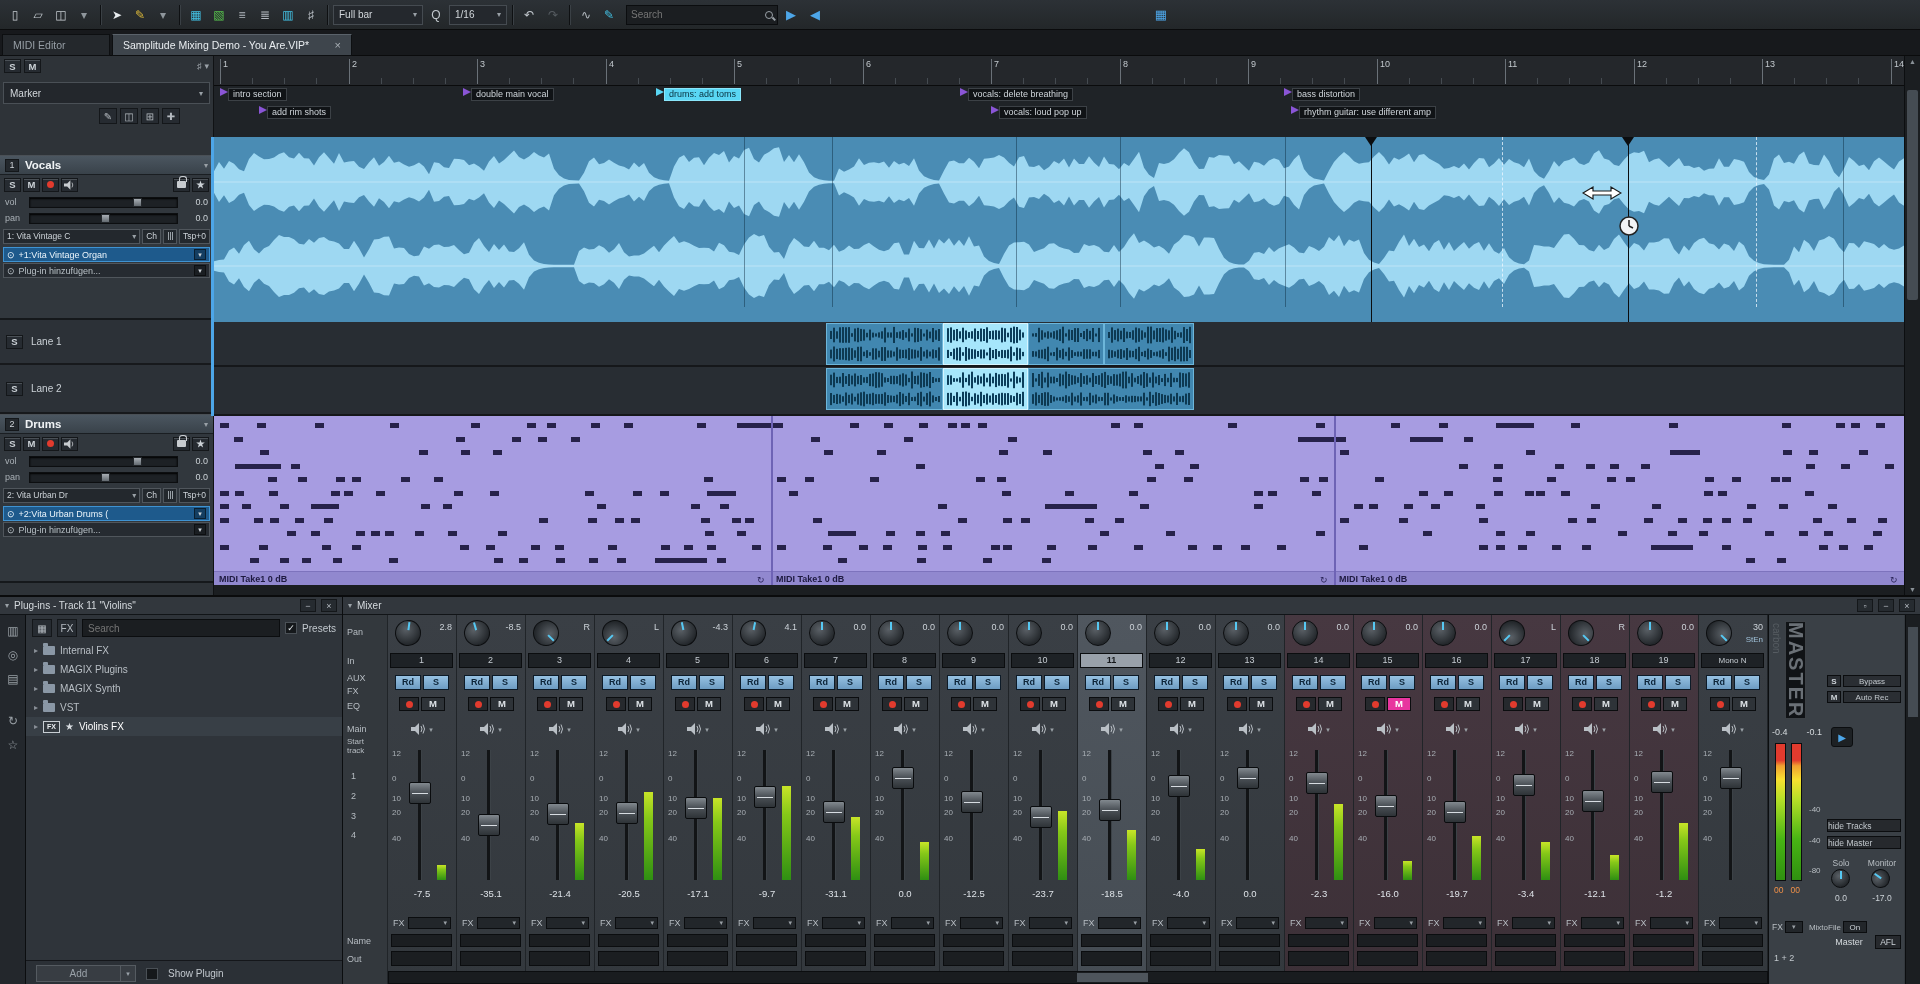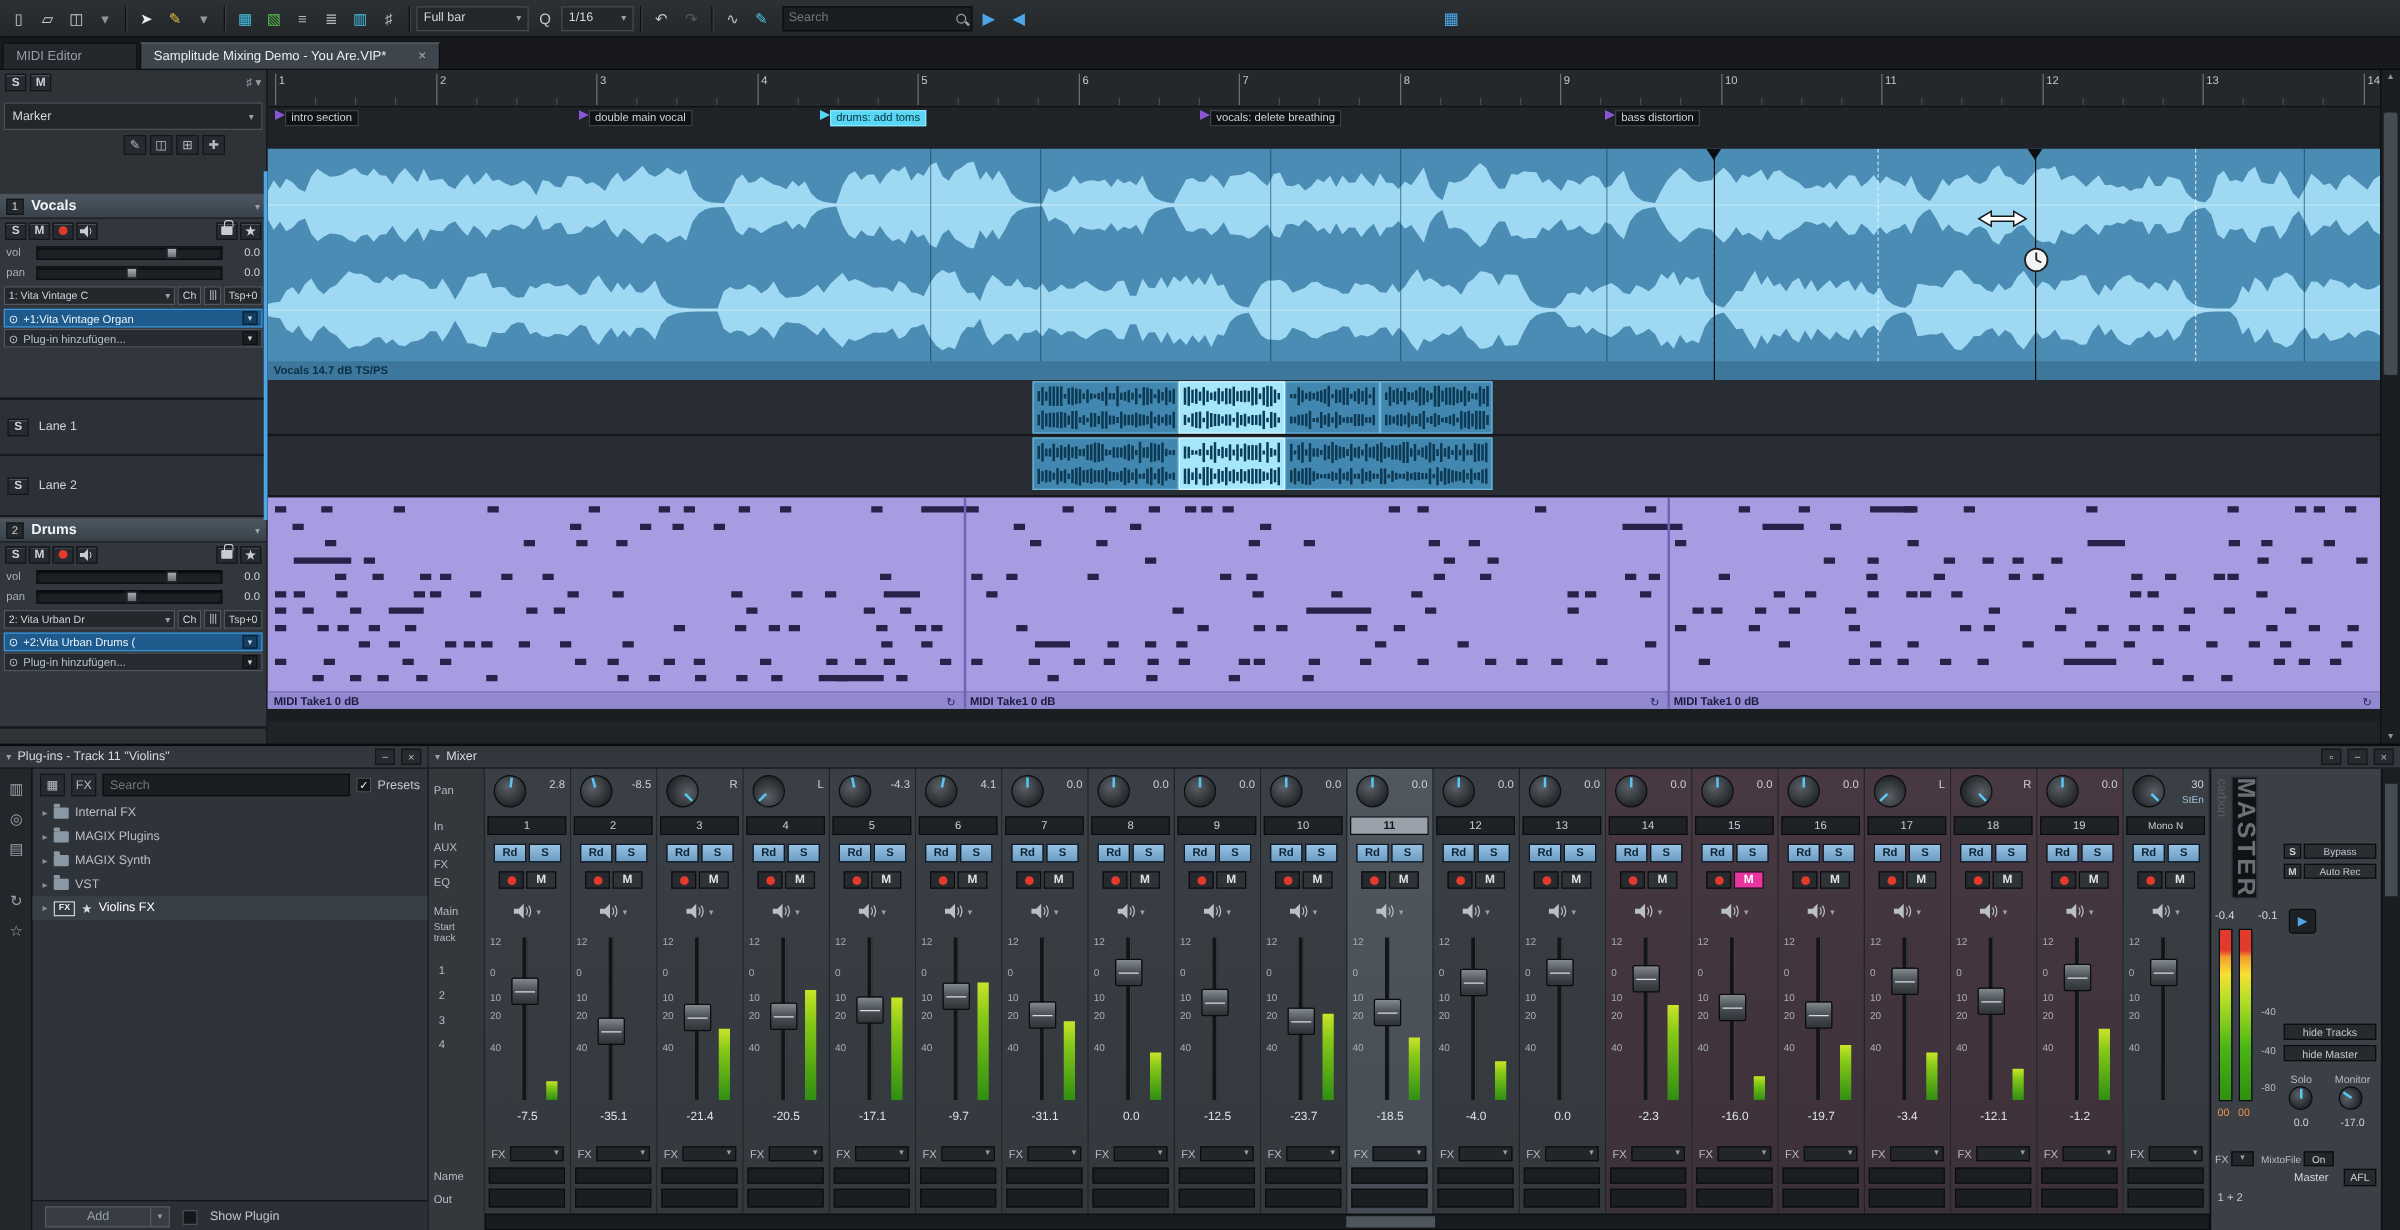--- a/index.html
+++ b/index.html
@@ -229,21 +229,21 @@
 #mpeaks{position:absolute;left:3px;top:112px;width:50px;display:flex;justify-content:space-between;
   font-size:9px;color:#d5dade;}
 .mplay{position:absolute;left:62px;top:112px;width:22px;height:20px;background:#1d2124;border:1px solid #0b0d0f;
   border-radius:3px;color:#4da6e8;font-size:10px;display:flex;align-items:center;justify-content:center;}
 #mmeters{position:absolute;left:6px;top:128px;display:flex;gap:5px;}
 .mbar{width:11px;height:138px;border:1px solid #0b0d0f;
   background:linear-gradient(to bottom,#e23b2e 0%,#e23b2e 12%,#f0a030 16%,#f8e030 26%,#b8e028 40%,#48b414 70%,#2f9010 100%);}
 .mscale{position:absolute;left:40px;font-size:8px;color:#b8bec3;}
 #mclips{position:absolute;left:5px;top:270px;width:38px;display:flex;gap:7px;font-size:8.5px;color:#f09048;}
 .mhide{position:absolute;left:58px;width:74px;height:13px;background:#26292d;border:1px solid #0b0d0f;
-  color:#c2c8cd;font-size:8.5px;text-align:center;line-height:12px;}
+  color:#c2c8cd;font-size:8.5px;line-height:12px;}
 .mknlbl{position:absolute;top:243px;font-size:8.5px;color:#b8bec3;text-align:center;}
 .mknob{position:absolute;top:254px;width:19px;height:19px;border-radius:50%;
   background:radial-gradient(circle at 40% 35%,#5a6066,#24282c 72%);border:1px solid #0b0d0f;}
 .mknval{position:absolute;top:278px;font-size:8.5px;color:#ccd2d7;text-align:center;}
 #mfxrow{position:absolute;left:3px;top:306px;right:2px;display:flex;align-items:center;gap:2px;
   font-size:8.5px;color:#b8bec3;}
 .fxdd2{width:18px;height:12px;background:#22262a;border:1px solid #0b0d0f;font-size:7px;text-align:center;
   line-height:10px;color:#9aa0a6;}
 .m2f{margin-left:4px;font-size:8px;}
 .onbox{width:24px;height:12px;background:#22262a;border:1px solid #0b0d0f;text-align:center;line-height:11px;
@@ -565,20 +565,34 @@
           </div>
           <div class="marker" style="left: 746px;">
             <div class="mflag"></div>
             <div class="mlabel">vocals: delete breathing</div>
           </div>
           <div class="marker" style="left: 1070px;">
             <div class="mflag"></div>
             <div class="mlabel">bass distortion</div>
           </div>
         </div>
+      <div class="mrow" id="mrow2">
+          <div class="marker" style="left: 45px;">
+            <div class="mflag"></div>
+            <div class="mlabel">add rim shots</div>
+          </div>
+          <div class="marker" style="left: 777px;">
+            <div class="mflag"></div>
+            <div class="mlabel">vocals: loud pop up</div>
+          </div>
+          <div class="marker" style="left: 1077px;">
+            <div class="mflag"></div>
+            <div class="mlabel">rhythm guitar: use different amp</div>
+          </div>
+        </div>
       <div id="mgap"></div>
       <div id="vocals-area">
         <svg id="wave-svg" width="1690" height="170">
             <path d="M0,34.3L5,25.1L10,31.7L15,24.0L20,26.8L25,32.2L30,34.3L35,21.9L40,16.0L45,19.6L50,22.3L55,21.9L60,20.6L65,17.1L70,15.3L75,20.2L80,21.5L85,15.7L90,21.2L95,21.6L100,28.4L105,20.3L110,15.3L115,21.1L120,26.8L125,16.0L130,25.6L135,24.5L140,24.1L145,29.7L150,32.1L155,25.4L160,20.3L165,28.7L170,24.9L175,18.7L180,25.8L185,24.6L190,27.6L195,29.7L200,28.2L205,25.4L210,29.4L215,37.2L220,25.2L225,25.9L230,30.2L235,30.9L240,21.7L245,21.9L250,23.1L255,28.3L260,26.6L265,29.6L270,33.7L275,24.5L280,19.0L285,26.4L290,23.1L295,18.3L300,13.6L305,20.1L310,22.4L315,19.5L320,15.0L325,18.5L330,20.6L335,16.5L340,31.7L345,38.2L350,41.5L355,42.9L360,43.2L365,43.5L370,35.7L375,24.3L380,20.6L385,27.3L390,26.1L395,22.4L400,25.7L405,28.6L410,29.8L415,32.4L420,25.6L425,30.2L430,26.0L435,35.7L440,40.3L445,42.3L450,43.2L455,43.8L460,29.4L465,20.8L470,18.0L475,24.9L480,20.7L485,20.3L490,28.2L495,20.8L500,16.0L505,18.0L510,14.0L515,25.5L520,19.1L525,21.5L530,13.1L535,10.8L540,21.9L545,25.5L550,17.8L555,15.1L560,11.2L565,10.3L570,24.9L575,18.0L580,25.2L585,17.3L590,25.2L595,35.5L600,40.2L605,42.3L610,43.3L615,43.8L620,43.8L625,31.6L630,34.8L635,32.5L640,29.5L645,21.3L650,27.9L655,25.8L660,25.2L665,26.2L670,24.5L675,30.7L680,24.0L685,27.6L690,25.8L695,29.1L700,21.3L705,33.6L710,39.3L715,41.6L720,43.0L725,43.4L730,33.5L735,24.5L740,23.4L745,26.3L750,26.3L755,20.8L760,24.7L765,31.3L770,21.7L775,21.2L780,20.6L785,18.0L790,20.6L795,25.8L800,29.5L805,20.2L810,18.9L815,29.4L820,30.0L825,27.9L830,33.3L835,29.9L840,23.9L845,26.8L850,21.5L855,30.5L860,21.4L865,27.1L870,26.9L875,19.3L880,25.6L885,30.1L890,19.6L895,27.1L900,27.4L905,32.2L910,26.1L915,29.1L920,22.1L925,14.8L930,30.8L935,37.8L940,41.1L945,26.1L950,27.1L955,25.8L960,22.3L965,15.9L970,11.3L975,15.3L980,25.6L985,31.9L990,31.8L995,20.1L1000,20.8L1005,17.9L1010,18.6L1015,18.7L1020,27.3L1025,24.2L1030,29.1L1035,33.7L1040,24.7L1045,25.7L1050,28.7L1055,23.6L1060,21.2L1065,23.1L1070,31.3L1075,29.4L1080,22.3L1085,17.6L1090,31.9L1095,38.2L1100,41.5L1105,42.6L1110,43.4L1115,33.4L1120,25.0L1125,19.6L1130,15.1L1135,19.0L1140,24.3L1145,26.8L1150,25.8L1155,25.2L1160,19.5L1165,14.9L1170,20.1L1175,27.4L1180,20.6L1185,22.8L1190,19.9L1195,16.5L1200,25.3L1205,18.1L1210,17.1L1215,21.5L1220,24.3L1225,27.0L1230,31.8L1235,31.1L1240,29.1L1245,31.3L1250,26.4L1255,32.6L1260,25.9L1265,21.1L1270,21.6L1275,30.3L1280,26.5L1285,20.9L1290,27.7L1295,21.9L1300,25.2L1305,26.7L1310,30.2L1315,21.6L1320,33.9L1325,39.3L1330,41.8L1335,34.1L1340,24.0L1345,29.7L1350,24.3L1355,23.1L1360,20.5L1365,26.2L1370,28.1L1375,25.5L1380,16.5L1385,13.2L1390,21.5L1395,22.9L1400,27.8L1405,29.0L1410,22.7L1415,17.4L1420,15.3L1425,16.1L1430,13.7L1435,25.2L1440,22.5L1445,21.2L1450,25.8L1455,30.3L1460,25.5L1465,21.1L1470,29.1L1475,28.7L1480,31.0L1485,29.8L1490,33.8L1495,31.8L1500,31.6L1505,21.2L1510,29.8L1515,29.7L1520,22.1L1525,23.1L1530,24.7L1535,35.0L1540,39.9L1545,42.0L1550,42.9L1555,37.5L1560,21.5L1565,17.6L1570,25.9L1575,24.8L1580,26.7L1585,18.0L1590,14.4L1595,26.5L1600,27.9L1605,28.2L1610,17.6L1615,24.2L1620,35.2L1625,40.2L1630,31.4L1635,20.0L1640,24.0L1645,28.9L1650,27.6L1655,33.2L1660,24.2L1665,20.6L1670,24.5L1675,28.7L1680,32.6L1685,24.5L1690,21.2L1690,68.8L1685,65.5L1680,57.4L1675,61.3L1670,65.5L1665,69.4L1660,65.8L1655,56.8L1650,62.4L1645,61.1L1640,66.0L1635,70.0L1630,58.6L1625,49.8L1620,54.8L1615,65.8L1610,72.4L1605,61.8L1600,62.1L1595,63.5L1590,75.6L1585,72.0L1580,63.3L1575,65.2L1570,64.1L1565,72.4L1560,68.5L1555,52.5L1550,47.1L1545,48.0L1540,50.1L1535,55.0L1530,65.3L1525,66.9L1520,67.9L1515,60.3L1510,60.2L1505,68.8L1500,58.4L1495,58.2L1490,56.2L1485,60.2L1480,59.0L1475,61.3L1470,60.9L1465,68.9L1460,64.5L1455,59.7L1450,64.2L1445,68.8L1440,67.5L1435,64.8L1430,76.3L1425,73.9L1420,74.7L1415,72.6L1410,67.3L1405,61.0L1400,62.2L1395,67.1L1390,68.5L1385,76.8L1380,73.5L1375,64.5L1370,61.9L1365,63.8L1360,69.5L1355,66.9L1350,65.7L1345,60.3L1340,66.0L1335,55.9L1330,48.2L1325,50.7L1320,56.1L1315,68.4L1310,59.8L1305,63.3L1300,64.8L1295,68.1L1290,62.3L1285,69.1L1280,63.5L1275,59.7L1270,68.4L1265,68.9L1260,64.1L1255,57.4L1250,63.6L1245,58.7L1240,60.9L1235,58.9L1230,58.2L1225,63.0L1220,65.7L1215,68.5L1210,72.9L1205,71.9L1200,64.7L1195,73.5L1190,70.1L1185,67.2L1180,69.4L1175,62.6L1170,69.9L1165,75.1L1160,70.5L1155,64.8L1150,64.2L1145,63.2L1140,65.7L1135,71.0L1130,74.9L1125,70.4L1120,65.0L1115,56.6L1110,46.6L1105,47.4L1100,48.5L1095,51.8L1090,58.1L1085,72.4L1080,67.7L1075,60.6L1070,58.7L1065,66.9L1060,68.8L1055,66.4L1050,61.3L1045,64.3L1040,65.3L1035,56.3L1030,60.9L1025,65.8L1020,62.7L1015,71.3L1010,71.4L1005,72.1L1000,69.2L995,69.9L990,58.2L985,58.1L980,64.4L975,74.7L970,78.7L965,74.1L960,67.7L955,64.2L950,62.9L945,63.9L940,48.9L935,52.2L930,59.2L925,75.2L920,67.9L915,60.9L910,63.9L905,57.8L900,62.6L895,62.9L890,70.4L885,59.9L880,64.4L875,70.7L870,63.1L865,62.9L860,68.6L855,59.5L850,68.5L845,63.2L840,66.1L835,60.1L830,56.7L825,62.1L820,60.0L815,60.6L810,71.1L805,69.8L800,60.5L795,64.2L790,69.4L785,72.0L780,69.4L775,68.8L770,68.3L765,58.7L760,65.3L755,69.2L750,63.7L745,63.7L740,66.6L735,65.5L730,56.5L725,46.6L720,47.0L715,48.4L710,50.7L705,56.4L700,68.7L695,60.9L690,64.2L685,62.4L680,66.0L675,59.3L670,65.5L665,63.8L660,64.8L655,64.2L650,62.1L645,68.7L640,60.5L635,57.5L630,55.2L625,58.4L620,46.2L615,46.2L610,46.7L605,47.7L600,49.8L595,54.5L590,64.8L585,72.7L580,64.8L575,72.0L570,65.1L565,79.7L560,78.8L555,74.9L550,72.2L545,64.5L540,68.1L535,79.2L530,76.9L525,68.5L520,70.9L515,64.5L510,76.0L505,72.0L500,74.0L495,69.2L490,61.8L485,69.7L480,69.3L475,65.1L470,72.0L465,69.2L460,60.6L455,46.2L450,46.8L445,47.7L440,49.7L435,54.3L430,64.0L425,59.8L420,64.4L415,57.6L410,60.2L405,61.4L400,64.3L395,67.6L390,63.9L385,62.7L380,69.4L375,65.7L370,54.3L365,46.5L360,46.8L355,47.1L350,48.5L345,51.8L340,58.3L335,73.5L330,69.4L325,71.5L320,75.0L315,70.5L310,67.6L305,69.9L300,76.4L295,71.7L290,66.9L285,63.6L280,71.0L275,65.5L270,56.3L265,60.4L260,63.4L255,61.7L250,66.9L245,68.1L240,68.3L235,59.1L230,59.8L225,64.1L220,64.8L215,52.8L210,60.6L205,64.6L200,61.8L195,60.3L190,62.4L185,65.4L180,64.2L175,71.3L170,65.1L165,61.3L160,69.7L155,64.6L150,57.9L145,60.3L140,65.9L135,65.5L130,64.4L125,74.0L120,63.2L115,68.9L110,74.7L105,69.7L100,61.6L95,68.4L90,68.8L85,74.3L80,68.5L75,69.8L70,74.7L65,72.9L60,69.4L55,68.1L50,67.7L45,70.4L40,74.0L35,68.1L30,55.7L25,57.8L20,63.2L15,66.0L10,58.3L5,64.9L0,55.7Z" fill="#9ed8f2"></path>
             <path d="M0,124.2L5,123.0L10,122.4L15,113.6L20,110.6L25,116.7L30,108.1L35,103.8L40,112.2L45,116.4L50,111.3L55,108.9L60,103.1L65,98.0L70,100.0L75,100.0L80,102.2L85,106.7L90,107.5L95,102.0L100,105.7L105,100.9L110,100.1L115,103.6L120,104.4L125,106.6L130,112.1L135,112.0L140,103.8L145,111.3L150,120.5L155,112.3L160,102.5L165,102.1L170,99.8L175,99.4L180,111.6L185,110.4L190,110.9L195,117.0L200,119.2L205,118.6L210,109.6L215,111.7L220,108.1L225,107.4L230,109.9L235,109.7L240,108.1L245,112.9L250,117.2L255,115.8L260,105.7L265,101.1L270,108.9L275,114.9L280,107.0L285,112.9L290,107.5L295,114.6L300,115.1L305,111.2L310,105.2L315,117.7L320,123.4L325,125.7L330,126.9L335,127.4L340,127.7L345,127.8L350,127.8L355,127.8L360,127.8L365,114.0L370,110.5L375,112.6L380,112.0L385,108.3L390,110.7L395,115.7L400,112.3L405,106.1L410,115.3L415,119.4L420,118.6L425,118.4L430,116.4L435,112.5L440,108.7L445,115.2L450,108.4L455,103.6L460,99.1L465,106.1L470,104.2L475,106.1L480,108.8L485,111.1L490,110.8L495,111.1L500,114.5L505,105.8L510,108.2L515,114.8L520,115.6L525,117.9L530,107.4L535,100.4L540,96.9L545,99.5L550,97.9L555,109.8L560,115.6L565,115.0L570,122.0L575,108.5L580,100.9L585,104.8L590,109.6L595,110.0L600,103.8L605,110.8L610,110.8L615,113.2L620,107.8L625,114.7L630,112.8L635,108.6L640,112.0L645,111.8L650,108.0L655,105.7L660,109.5L665,112.7L670,114.2L675,112.6L680,106.2L685,105.4L690,117.6L695,117.6L700,103.8L705,111.1L710,111.3L715,102.5L720,111.4L725,101.9L730,106.4L735,101.1L740,108.8L745,102.8L750,109.1L755,99.3L760,109.6L765,108.5L770,119.4L775,124.0L780,126.1L785,126.9L790,117.0L795,108.6L800,105.4L805,105.3L810,104.8L815,107.5L820,115.1L825,113.1L830,111.2L835,106.8L840,106.3L845,109.7L850,111.4L855,112.5L860,116.0L865,115.7L870,107.1L875,109.0L880,107.9L885,109.9L890,114.7L895,115.2L900,108.0L905,115.0L910,110.0L915,102.1L920,96.3L925,106.1L930,103.4L935,106.4L940,110.5L945,108.8L950,111.8L955,116.7L960,107.4L965,103.8L970,98.0L975,98.5L980,100.6L985,109.4L990,100.5L995,100.6L1000,101.0L1005,111.7L1010,120.7L1015,124.9L1020,126.7L1025,127.4L1030,127.6L1035,123.8L1040,115.8L1045,115.0L1050,116.9L1055,109.9L1060,115.0L1065,111.3L1070,109.3L1075,107.3L1080,110.5L1085,115.4L1090,116.3L1095,108.9L1100,110.9L1105,114.0L1110,109.8L1115,100.0L1120,104.2L1125,98.1L1130,109.3L1135,102.4L1140,104.8L1145,102.4L1150,116.1L1155,122.7L1160,125.6L1165,127.0L1170,120.9L1175,113.6L1180,114.2L1185,105.1L1190,97.6L1195,109.0L1200,101.7L1205,110.0L1210,107.6L1215,114.2L1220,106.1L1225,103.1L1230,112.7L1235,104.9L1240,114.1L1245,109.2L1250,105.0L1255,111.8L1260,107.2L1265,105.1L1270,113.8L1275,106.2L1280,114.1L1285,116.7L1290,110.9L1295,120.3L1300,124.4L1305,126.4L1310,127.2L1315,123.5L1320,108.0L1325,108.6L1330,109.6L1335,109.5L1340,111.1L1345,103.9L1350,97.6L1355,96.9L1360,101.7L1365,108.0L1370,108.3L1375,112.9L1380,114.6L1385,107.7L1390,113.1L1395,110.5L1400,102.1L1405,97.5L1410,104.9L1415,111.7L1420,106.1L1425,108.1L1430,113.4L1435,105.4L1440,105.5L1445,104.5L1450,101.2L1455,101.4L1460,111.9L1465,117.6L1470,108.6L1475,113.8L1480,106.1L1485,102.2L1490,100.7L1495,106.2L1500,107.5L1505,112.6L1510,106.6L1515,108.3L1520,113.9L1525,104.4L1530,108.6L1535,119.2L1540,123.7L1545,126.1L1550,127.2L1555,127.6L1560,127.8L1565,127.8L1570,127.8L1575,122.8L1580,109.5L1585,115.2L1590,102.7L1595,106.6L1600,114.1L1605,103.5L1610,102.0L1615,99.0L1620,101.7L1625,110.0L1630,115.3L1635,106.1L1640,106.3L1645,111.0L1650,104.2L1655,105.4L1660,107.0L1665,111.3L1670,106.9L1675,111.2L1680,112.8L1685,111.6L1690,108.6L1690,149.4L1685,146.4L1680,145.2L1675,146.8L1670,151.1L1665,146.7L1660,151.0L1655,152.6L1650,153.8L1645,147.0L1640,151.7L1635,151.9L1630,142.7L1625,148.0L1620,156.3L1615,159.0L1610,156.0L1605,154.5L1600,143.9L1595,151.4L1590,155.3L1585,142.8L1580,148.5L1575,135.2L1570,130.2L1565,130.2L1560,130.2L1555,130.4L1550,130.8L1545,131.9L1540,134.3L1535,138.8L1530,149.4L1525,153.6L1520,144.1L1515,149.7L1510,151.4L1505,145.4L1500,150.5L1495,151.8L1490,157.3L1485,155.8L1480,151.9L1475,144.2L1470,149.4L1465,140.4L1460,146.1L1455,156.6L1450,156.8L1445,153.5L1440,152.5L1435,152.6L1430,144.6L1425,149.9L1420,151.9L1415,146.3L1410,153.1L1405,160.5L1400,155.9L1395,147.5L1390,144.9L1385,150.3L1380,143.4L1375,145.1L1370,149.7L1365,150.0L1360,156.3L1355,161.1L1350,160.4L1345,154.1L1340,146.9L1335,148.5L1330,148.4L1325,149.4L1320,150.0L1315,134.5L1310,130.8L1305,131.6L1300,133.6L1295,137.7L1290,147.1L1285,141.3L1280,143.9L1275,151.8L1270,144.2L1265,152.9L1260,150.8L1255,146.2L1250,153.0L1245,148.8L1240,143.9L1235,153.1L1230,145.3L1225,154.9L1220,151.9L1215,143.8L1210,150.4L1205,148.0L1200,156.3L1195,149.0L1190,160.4L1185,152.9L1180,143.8L1175,144.4L1170,137.1L1165,131.0L1160,132.4L1155,135.3L1150,141.9L1145,155.6L1140,153.2L1135,155.6L1130,148.7L1125,159.9L1120,153.8L1115,158.0L1110,148.2L1105,144.0L1100,147.1L1095,149.1L1090,141.7L1085,142.6L1080,147.5L1075,150.7L1070,148.7L1065,146.7L1060,143.0L1055,148.1L1050,141.1L1045,143.0L1040,142.2L1035,134.2L1030,130.4L1025,130.6L1020,131.3L1015,133.1L1010,137.3L1005,146.3L1000,157.0L995,157.4L990,157.5L985,148.6L980,157.4L975,159.5L970,160.0L965,154.2L960,150.6L955,141.3L950,146.2L945,149.2L940,147.5L935,151.6L930,154.6L925,151.9L920,161.7L915,155.9L910,148.0L905,143.0L900,150.0L895,142.8L890,143.3L885,148.1L880,150.1L875,149.0L870,150.9L865,142.3L860,142.0L855,145.5L850,146.6L845,148.3L840,151.7L835,151.2L830,146.8L825,144.9L820,142.9L815,150.5L810,153.2L805,152.7L800,152.6L795,149.4L790,141.0L785,131.1L780,131.9L775,134.0L770,138.6L765,149.5L760,148.4L755,158.7L750,148.9L745,155.2L740,149.2L735,156.9L730,151.6L725,156.1L720,146.6L715,155.5L710,146.7L705,146.9L700,154.2L695,140.4L690,140.4L685,152.6L680,151.8L675,145.4L670,143.8L665,145.3L660,148.5L655,152.3L650,150.0L645,146.2L640,146.0L635,149.4L630,145.2L625,143.3L620,150.2L615,144.8L610,147.2L605,147.2L600,154.2L595,148.0L590,148.4L585,153.2L580,157.1L575,149.5L570,136.0L565,143.0L560,142.4L555,148.2L550,160.1L545,158.5L540,161.1L535,157.6L530,150.6L525,140.1L520,142.4L515,143.2L510,149.8L505,152.2L500,143.5L495,146.9L490,147.2L485,146.9L480,149.2L475,151.9L470,153.8L465,151.9L460,158.9L455,154.4L450,149.6L445,142.8L440,149.3L435,145.5L430,141.6L425,139.6L420,139.4L415,138.6L410,142.7L405,151.9L400,145.7L395,142.3L390,147.3L385,149.7L380,146.0L375,145.4L370,147.5L365,144.0L360,130.2L355,130.2L350,130.2L345,130.2L340,130.3L335,130.6L330,131.1L325,132.3L320,134.6L315,140.3L310,152.8L305,146.8L300,142.9L295,143.4L290,150.5L285,145.1L280,151.0L275,143.1L270,149.1L265,156.9L260,152.3L255,142.2L250,140.8L245,145.1L240,149.9L235,148.3L230,148.1L225,150.6L220,149.9L215,146.3L210,148.4L205,139.4L200,138.8L195,141.0L190,147.1L185,147.6L180,146.4L175,158.6L170,158.2L165,155.9L160,155.5L155,145.7L150,137.5L145,146.7L140,154.2L135,146.0L130,145.9L125,151.4L120,153.6L115,154.4L110,157.9L105,157.1L100,152.3L95,156.0L90,150.5L85,151.3L80,155.8L75,158.0L70,158.0L65,160.0L60,154.9L55,149.1L50,146.7L45,141.6L40,145.8L35,154.2L30,149.9L25,141.3L20,147.4L15,144.4L10,135.6L5,135.0L0,133.8Z" fill="#9ed8f2"></path>
             <line x1="0" y1="45" x2="1690" y2="45" stroke="rgba(255,255,255,0.35)"></line>
             <line x1="0" y1="129" x2="1690" y2="129" stroke="rgba(255,255,255,0.35)"></line>
           </svg>
         <div id="wave-overlays">
             <div class="wsep" style="left: 530px;"></div>
@@ -601,21 +615,20 @@
               <path d="M1,8 L11,2 L11,6 L29,6 L29,2 L39,8 L29,14 L29,10 L11,10 L11,14 Z" fill="#ffffff" stroke="#1a1a1a" stroke-width="1.2"></path>
             </svg>
         </div>
         <div id="clock-cursor">
           <svg width="22" height="22">
               <circle cx="11" cy="11" r="9" fill="#f2f4f6" stroke="#222" stroke-width="1.5"></circle>
               <line x1="11" y1="11" x2="11" y2="5" stroke="#222" stroke-width="1.5"></line>
               <line x1="11" y1="11" x2="15" y2="13" stroke="#222" stroke-width="1.5"></line>
             </svg>
         </div>
-        <div id="vocals-label">Vocals   14.7 dB   TS/PS</div>
       </div>
       <div class="lanerow" id="lane1row">
           <div class="laneclip" style="left: 612px; width: 117px;"><svg width="117" height="40">
               <g fill="#0d3952">
                 <rect x="3" y="6.9" width="2" height="8.1"></rect>
                 <rect x="3" y="25.6" width="2" height="8.8"></rect>
                 <rect x="6" y="3.7" width="2" height="14.6"></rect>
                 <rect x="6" y="22.5" width="2" height="14.9"></rect>
                 <rect x="9" y="7.3" width="2" height="7.4"></rect>
                 <rect x="9" y="24.8" width="2" height="10.3"></rect>

